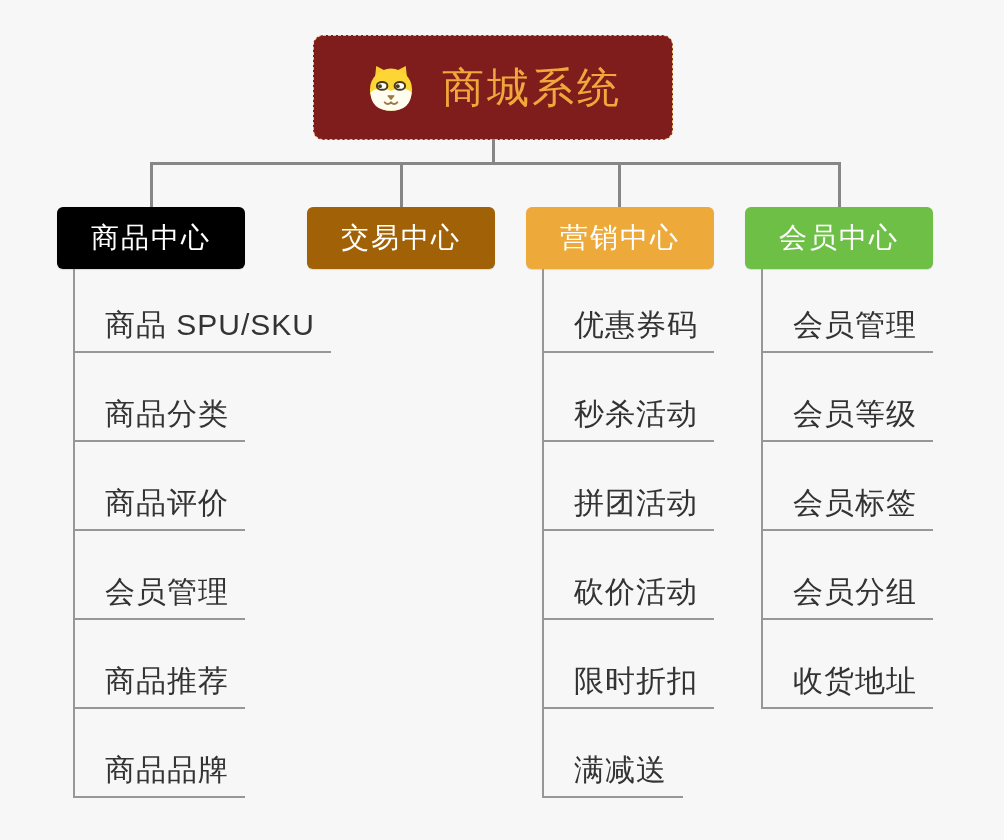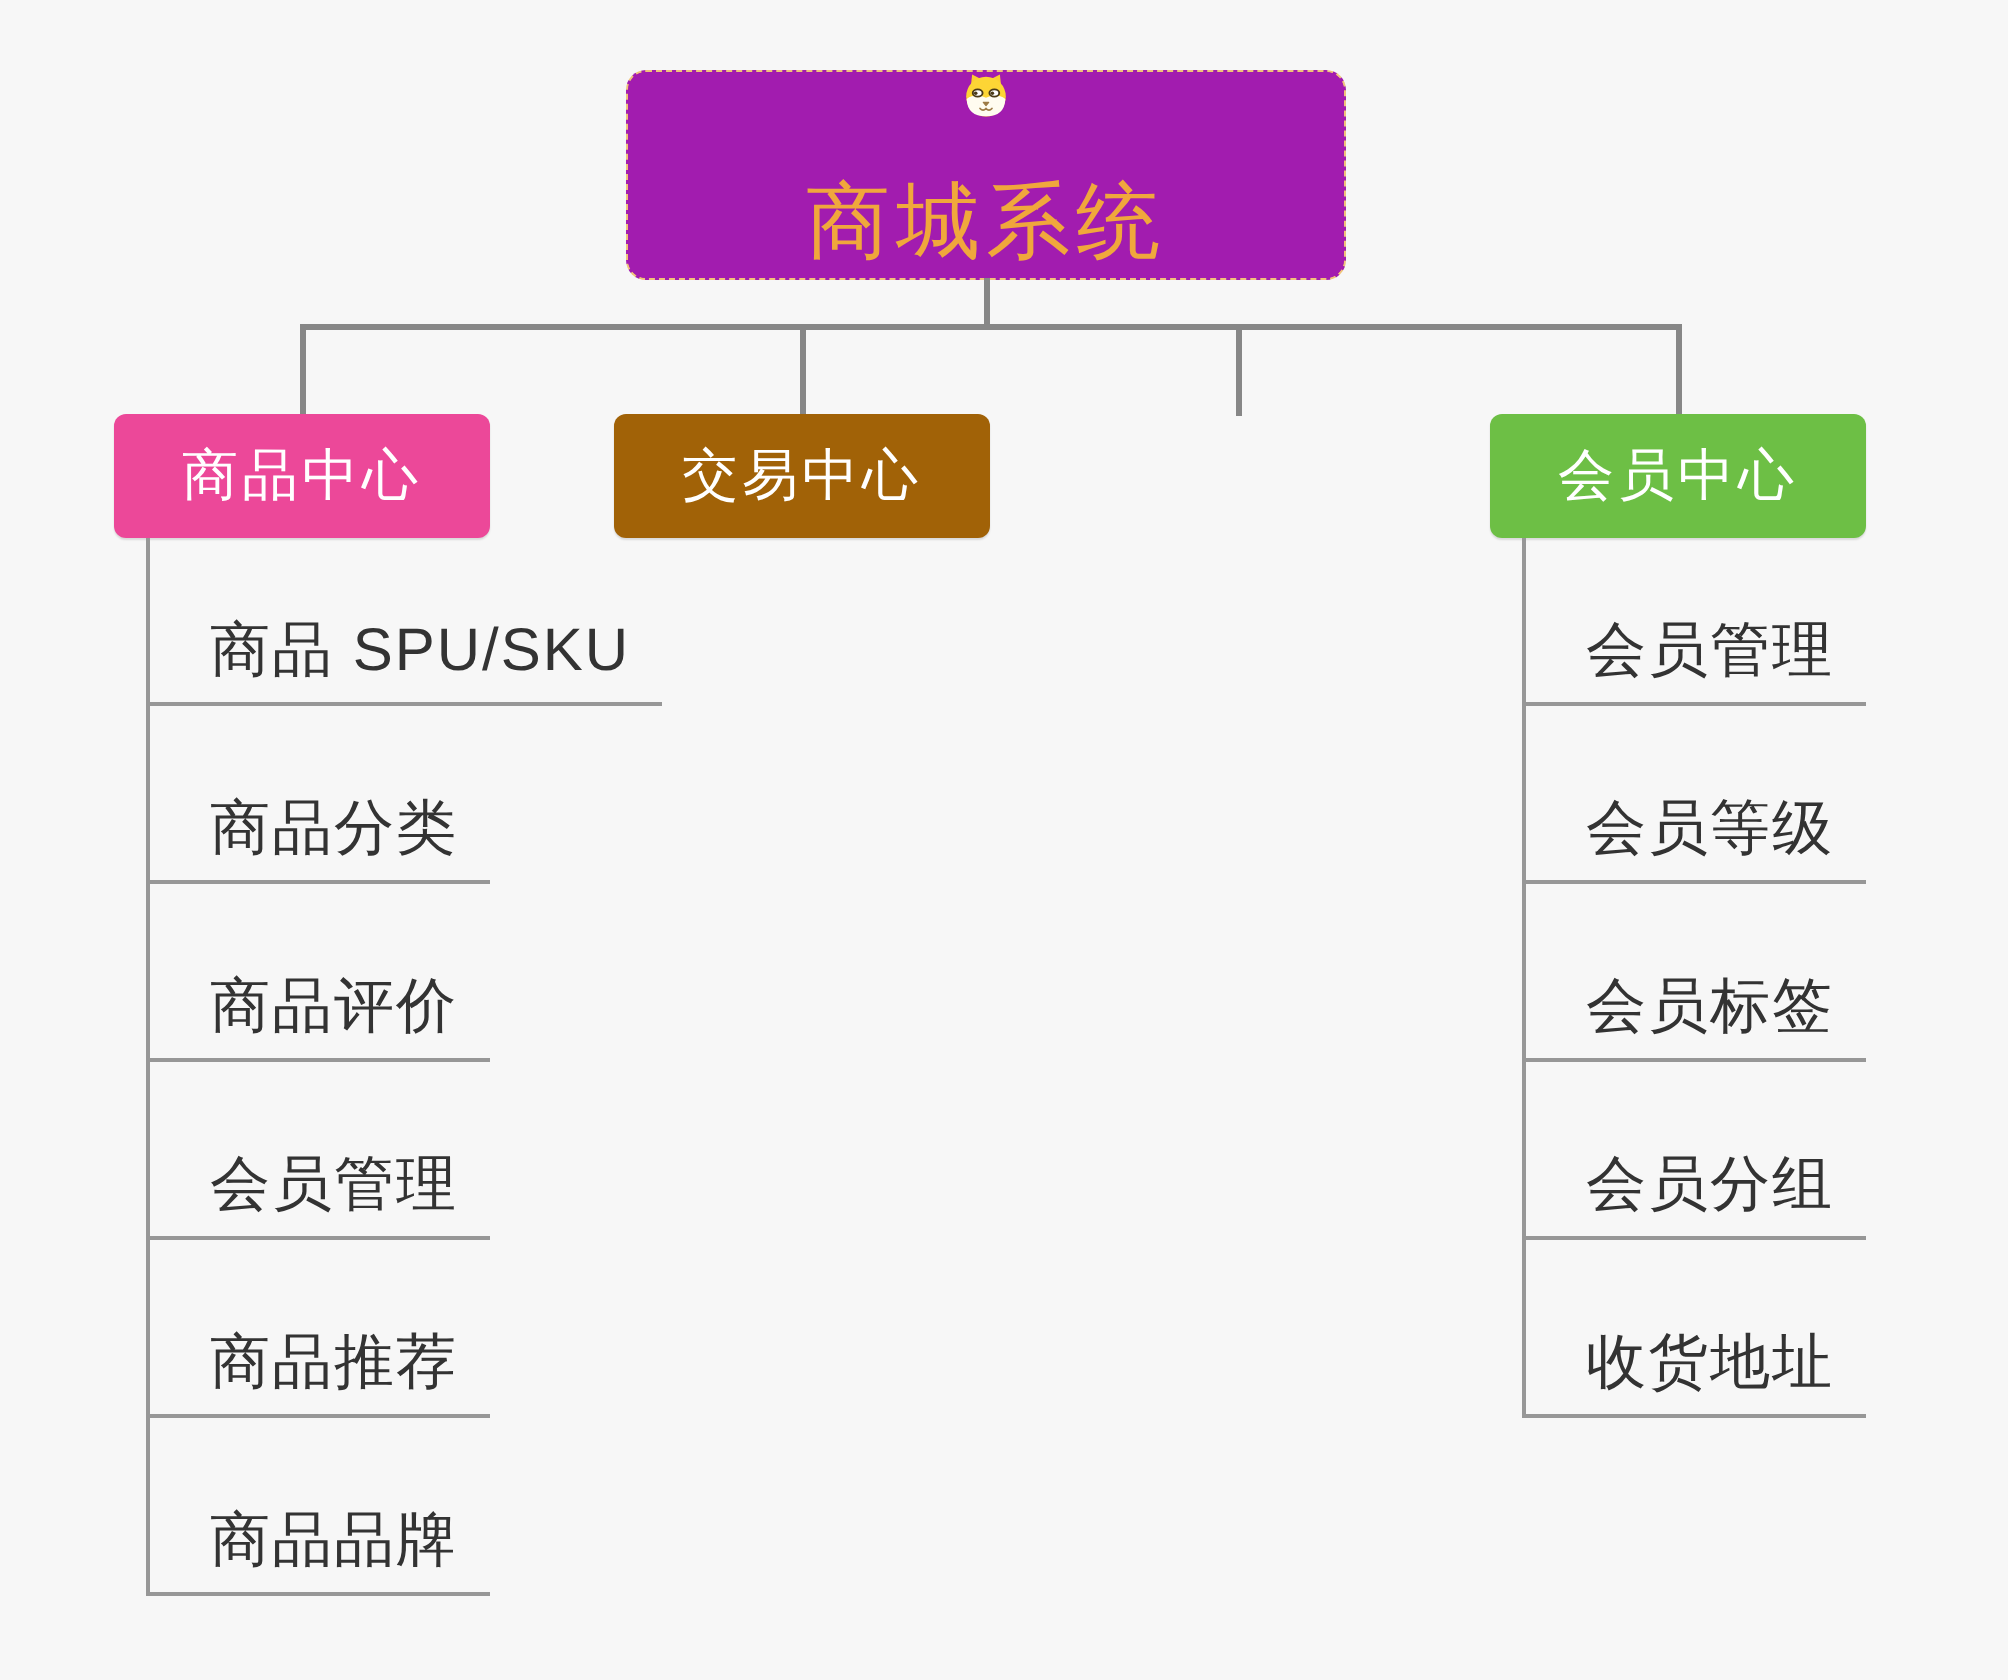--- a/index.html
+++ b/index.html
@@ -14,28 +14,27 @@
     background: var(--page-bg, #f7f7f7);
     overflow: hidden;
   }
 
   
   .root-node {
     position: absolute;
     left: 313px; top: 35px;
     width: 360px; height: 105px;
     box-sizing: border-box;
-    background: #a21caf;
+    background: #7f1d1d;
     border: 1px dashed var(--root-border, #f0c37a);
     border-radius: 10px;
     display: flex;
     align-items: center;
     justify-content: center;
     gap: 24px;
-    flex-direction: column;
   }
   .root-title {
     font-size: 42px;
     letter-spacing: 3px;
     color: var(--root-accent, #f0a73c);
     white-space: nowrap;
   }
   .dog-icon { width: 54px; height: 50px; display: block; }
 
   
@@ -121,35 +120,46 @@
   </div>
 
   <div class="conn root-drop"></div>
   <div class="conn h-line"></div>
   <div class="conn stub stub-1"></div>
   <div class="conn stub stub-2"></div>
   <div class="conn stub stub-3"></div>
   <div class="conn stub stub-4"></div>
 
   <div class="branch branch-1">
-    <div class="branch-header" style="background: #ec4899;">商品中心</div>
+    <div class="branch-header" style="background: #000000;">商品中心</div>
     <ul class="branch-list">
       <li>商品 SPU/SKU</li>
       <li>商品分类</li>
       <li>商品评价</li>
       <li>会员管理</li>
       <li>商品推荐</li>
       <li>商品品牌</li>
     </ul>
   </div>
 
   <div class="branch branch-2">
     <div class="branch-header" style="background: #a16207;">交易中心</div>
   </div>
 
+  <div class="branch branch-3">
+    <div class="branch-header" style="background: rgb(237, 170, 58);">营销中心</div>
+    <ul class="branch-list">
+      <li>优惠券码</li>
+      <li>秒杀活动</li>
+      <li>拼团活动</li>
+      <li>砍价活动</li>
+      <li>限时折扣</li>
+      <li>满减送</li>
+    </ul>
+  </div>
 
   <div class="branch branch-4">
     <div class="branch-header" style="background: rgb(109, 191, 69);">会员中心</div>
     <ul class="branch-list">
       <li>会员管理</li>
       <li>会员等级</li>
       <li>会员标签</li>
       <li>会员分组</li>
       <li>收货地址</li>
     </ul>

